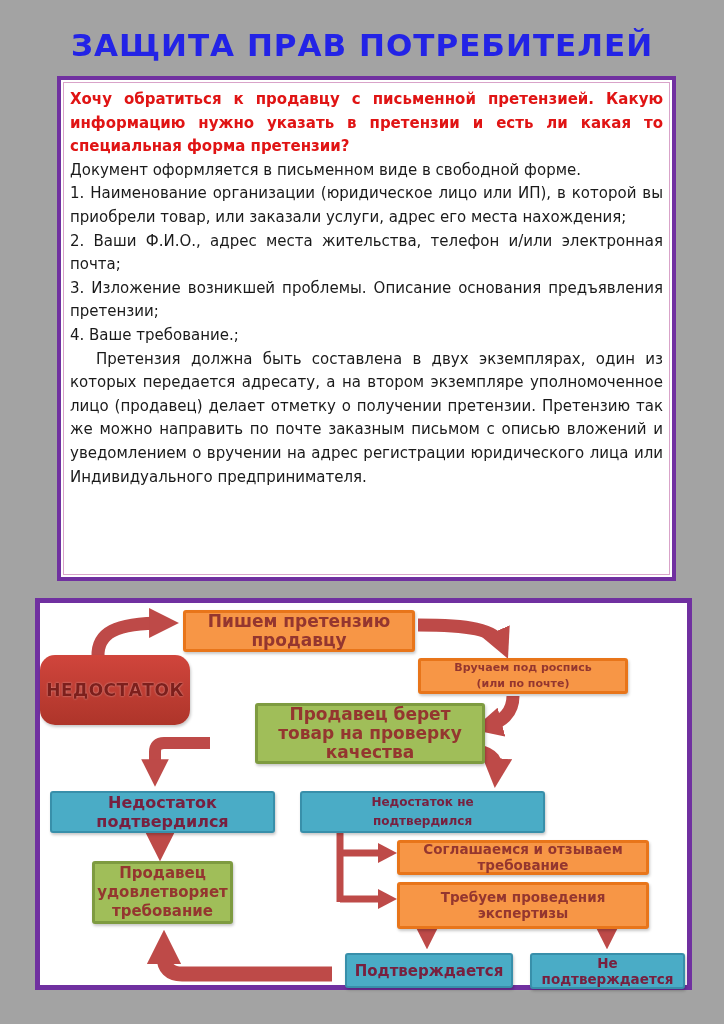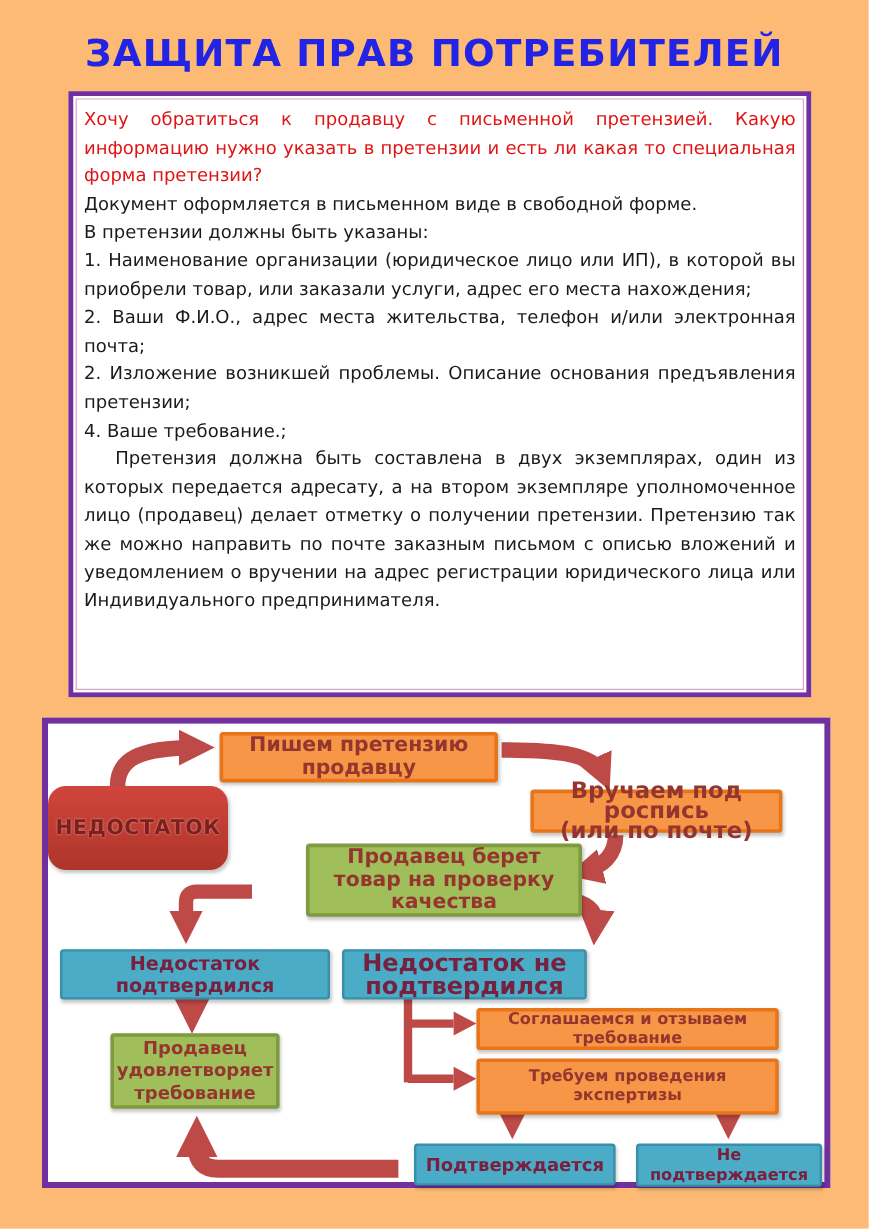--- a/index.html
+++ b/index.html
@@ -5,38 +5,38 @@
   :root {
     --purple:#7030A0; --title-blue:#2323E6; --question-red:#E01414;
     --arrow:#BE4A48; --orange-bg:#F79646; --orange-border:#E8751A;
     --green-bg:#A0BE59; --green-border:#7E9B40; --blue-bg:#4AACC6;
     --blue-border:#388FAA; --warm-text:#94362F; --blue-text:#77203F;
     --redbox1:#D0453C; --redbox2:#AE352A; --redbox-text:#7D1F1C;
   }
   * { box-sizing: border-box; margin: 0; padding: 0; }
   html,body { background:#ffffff; }
   body { font-family: "DejaVu Sans", "Liberation Sans", sans-serif; }
-  .page { position:relative; width:724px; height:1024px; background:#fdba74; overflow:hidden; }
+  .page { position:relative; width:724px; height:1024px; background:#a3a3a3; overflow:hidden; }
 
   .page-title {
     position:absolute; top:27px; left:0; width:100%;
     text-align:center; font-size:31px; font-weight:bold;
     color:var(--title-blue); letter-spacing:1px;
   }
 
   .qa-box {
     position:absolute; left:57px; top:76px; width:619px; height:505px;
     border:4px solid var(--purple);
     box-shadow: inset 0 0 0 2px #ffffff, inset 0 0 0 3px #d9a3c9;
     padding:8px 9px 2px 9px; overflow:hidden; background:#fff;
   }
   .para {
     font-size:15px; line-height:23.6px; text-align:justify; color:#1a1a1a;
   }
-  .para.question { color:var(--question-red); font-weight:normal; }
+  .para.question { color:var(--question-red); font-weight:bold; }
   .para.body-indent { text-indent:26px; }
 
   .flowchart {
     position:absolute; left:35px; top:598px; width:657px; height:392px;
     border:5px solid var(--purple); background:#fff;
   }
   .arrow-layer { position:absolute; left:0; top:0; width:647px; height:382px; }
   .arrow { stroke:var(--arrow); fill:none; }
   .ahp { fill:var(--arrow); stroke:none; }
 
@@ -49,44 +49,43 @@
     left:0px; top:52px; width:150px; height:70px; border-radius:15px;
     background:linear-gradient(180deg, var(--redbox1), var(--redbox2));
     color:var(--redbox-text); font-size:17px; letter-spacing:.5px;
     text-shadow:0 0 2px rgba(255,255,255,.55);
   }
   .node-orange { background:var(--orange-bg); border:3px solid var(--orange-border); color:var(--warm-text); }
   .node-green  { background:var(--green-bg);  border:3px solid var(--green-border);  color:var(--warm-text); }
   .node-blue   { background:var(--blue-bg);   border:2px solid var(--blue-border);   color:var(--blue-text); }
 
   .n-write    { left:143px; top:7px;   width:232px; height:42px; font-size:17px; line-height:19.5px; }
-  .n-deliver  { left:402px; top:55px;  width:210px; height:36px; font-size:19px; line-height:16.5px; }
+  .n-deliver  { left:378px; top:55px;  width:210px; height:36px; font-size:11px; line-height:16.5px; }
   .n-takes    { left:173px; top:100px; width:230px; height:61px; font-size:17px; line-height:19px;margin-left:42px; }
   .n-conf     { left:10px;  top:188px; width:225px; height:42px; font-size:16px; line-height:19px; }
-  .n-notconf  { left:245px; top:188px; width:204px; height:42px; font-size:20px; line-height:19px; }
+  .n-notconf  { left:260px; top:188px; width:245px; height:42px; font-size:12px; line-height:19px; }
   .n-satisfy  { left:52px;  top:258px; width:141px; height:63px; font-size:15px; line-height:19px; }
   .n-agree    { left:357px; top:237px; width:252px; height:35px; font-size:13.5px; line-height:15.5px; }
   .n-expert   { left:357px; top:279px; width:252px; height:47px; font-size:13.5px; line-height:15.5px; }
   .n-yes      { left:305px; top:350px; width:168px; height:35px; font-size:15px; }
   .n-no       { left:490px; top:350px; width:155px; height:36px; font-size:13.5px; line-height:16px; }
 </style>
 </head>
 <body>
 
 <div class="page">
 
   <div class="page-title">ЗАЩИТА ПРАВ ПОТРЕБИТЕЛЕЙ</div>
 
   <div class="qa-box">
       <p class="para question">Хочу обратиться к продавцу с письменной претензией. Какую информацию нужно указать в претензии и есть ли какая то специальная форма претензии?</p>
       <p class="para body">Документ оформляется в письменном виде в свободной форме.</p>
-      <p class="para body">В претензии должны быть указаны:</p>
       <p class="para body">1. Наименование организации (юридическое лицо или ИП), в которой вы приобрели товар, или заказали услуги, адрес его места нахождения;</p>
       <p class="para body">2. Ваши Ф.И.О., адрес места жительства, телефон и/или электронная почта;</p>
-      <p class="para body">2. Изложение возникшей проблемы. Описание основания предъявления претензии;</p>
+      <p class="para body">3. Изложение возникшей проблемы. Описание основания предъявления претензии;</p>
       <p class="para body">4. Ваше требование.;</p>
       <p class="para body-indent">Претензия должна быть составлена в двух экземплярах, один из которых передается адресату, а на втором экземпляре уполномоченное лицо (продавец) делает отметку о получении претензии. Претензию так же можно направить по почте заказным письмом с описью вложений и уведомлением о вручении на адрес регистрации юридического лица или Индивидуального предпринимателя.</p>
     </div>
 
   <div class="flowchart">
 
     <svg class="arrow-layer" viewBox="0 0 647 382">
       <defs>
         <marker id="ah" viewBox="0 0 10 10" refX="5" refY="5" markerWidth="2.3" markerHeight="2.3" orient="auto">
           <path d="M0,0 L10,5 L0,10 Z" class="ahp"></path>

